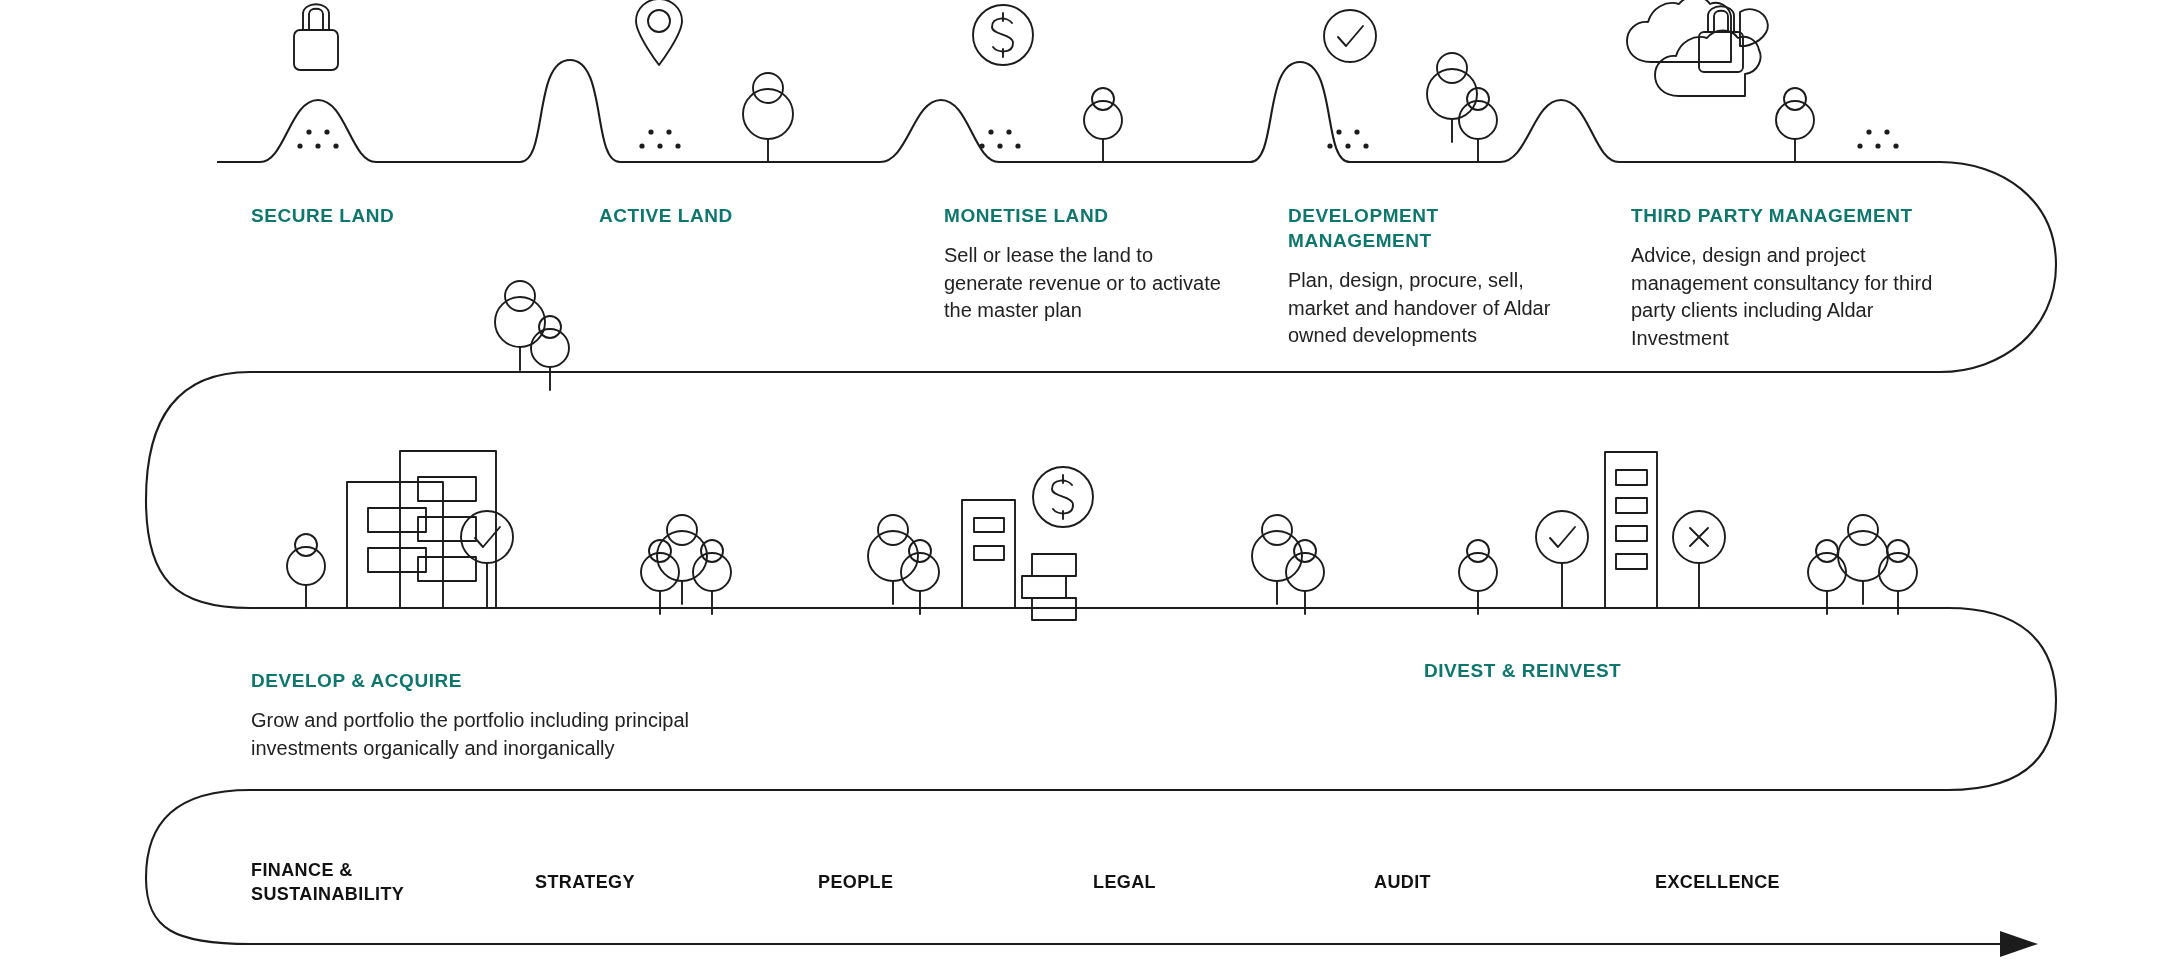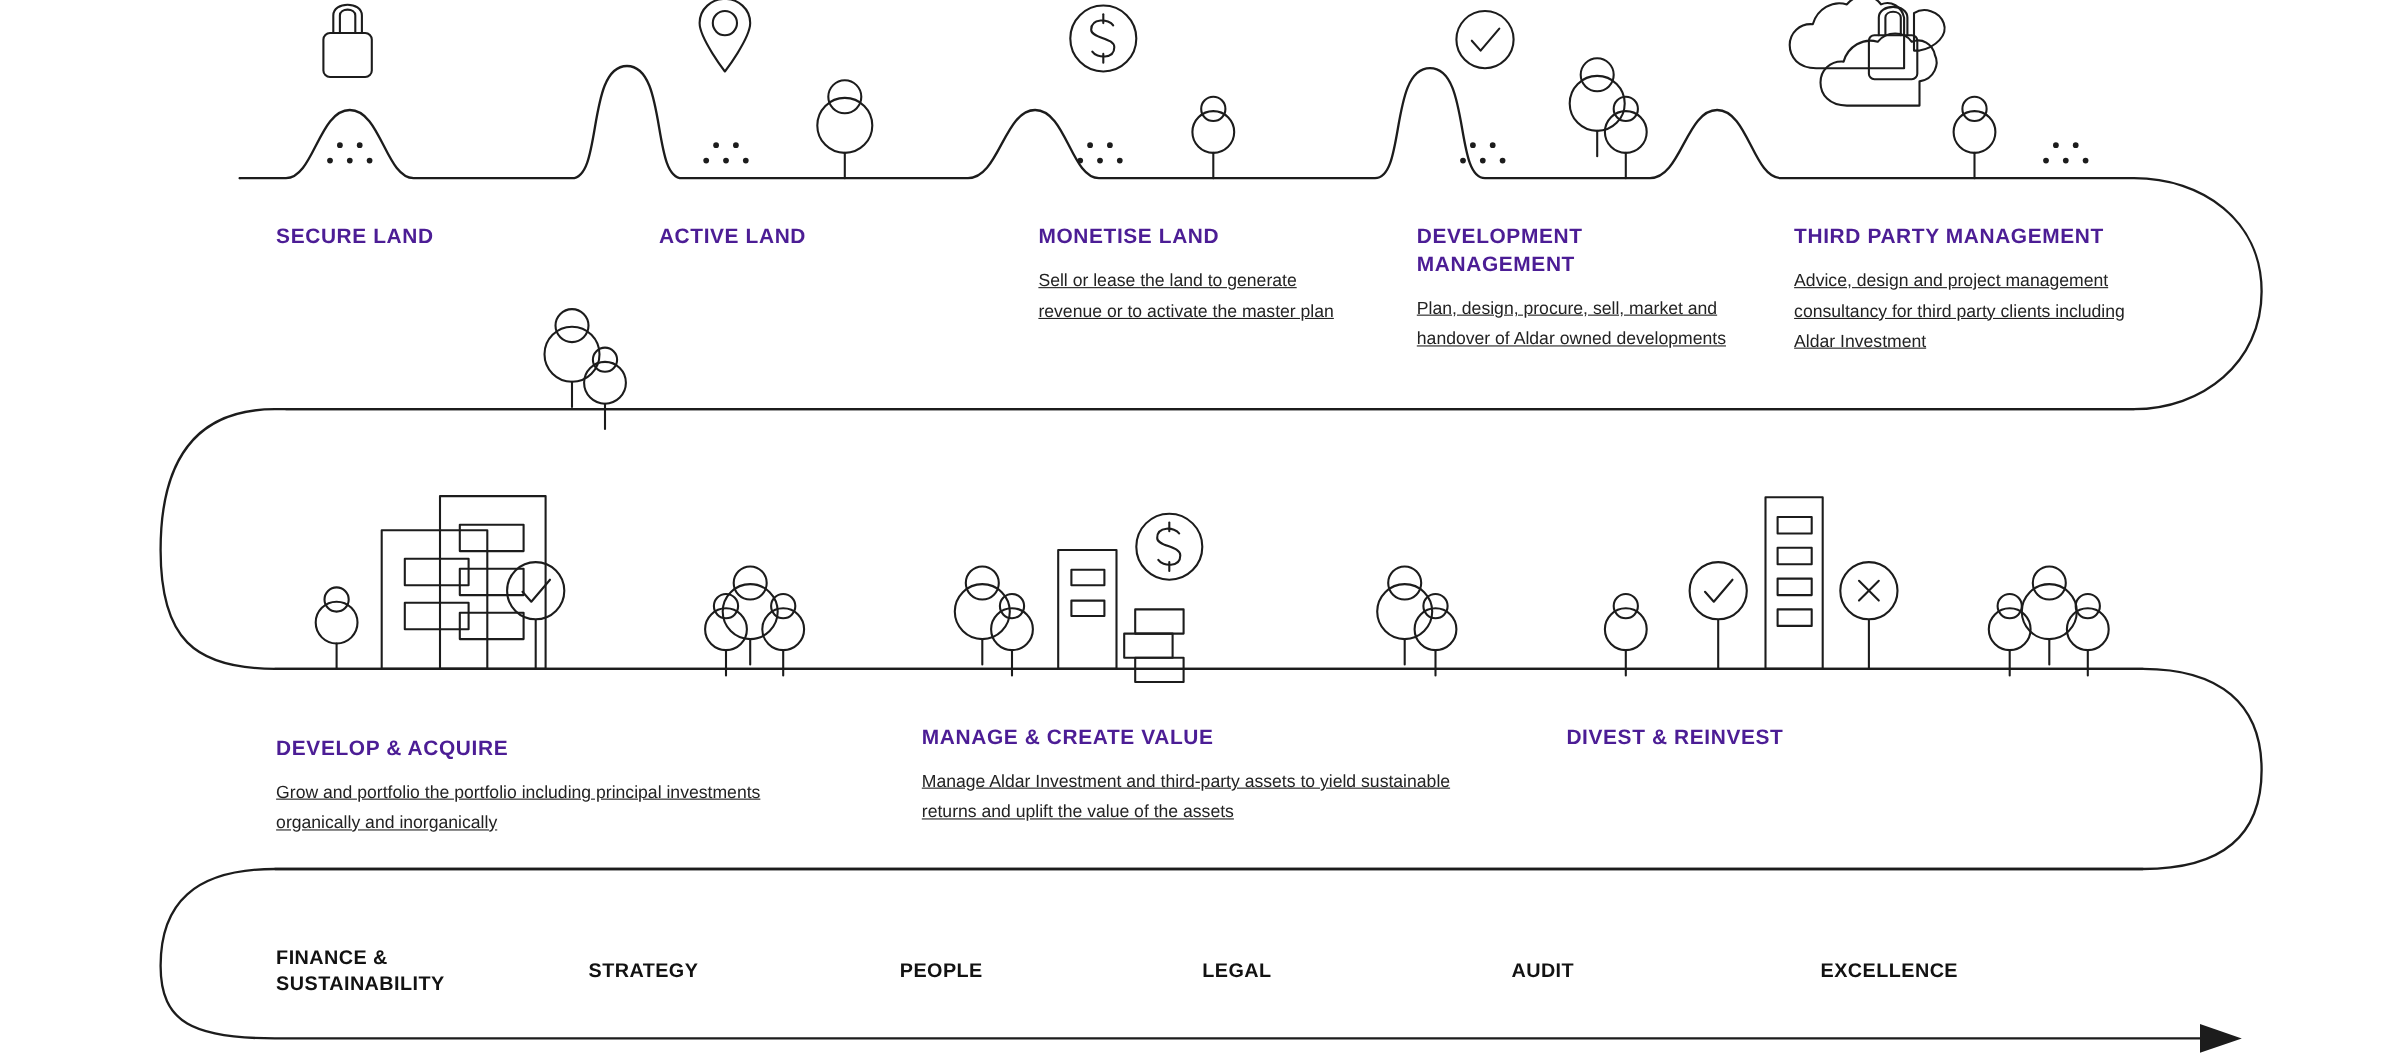--- a/index.html
+++ b/index.html
@@ -29,30 +29,29 @@
     pointer-events: none;
   }
   .txt {
     position: absolute;
   }
   .seg-title {
     font-size: 19px;
     font-weight: bold;
     letter-spacing: 0.55px;
     line-height: 25px;
-    color: #4c1d95;
+    color: #0f766e;
     white-space: pre-line;
   }
   .seg-desc {
-    font-size: 16px;
+    font-size: 20px;
     font-weight: normal;
     line-height: 27.5px;
     color: #222222;
     margin-top: 14px;
-    text-decoration: underline;
   }
   .enabler {
     font-size: 18px;
     font-weight: bold;
     letter-spacing: 0.4px;
     line-height: 24px;
     color: #121212;
     white-space: pre-line;
   }
   
@@ -353,24 +352,20 @@
   <div class="txt" style="left:1288px; top:203px; width:300px;">
     <div class="seg-title">DEVELOPMENT MANAGEMENT</div>
     <div class="seg-desc">Plan, design, procure, sell, market and handover of Aldar owned developments</div>
   </div>
 
   <div class="txt" style="left:251px; top:658px; width:450px;margin-top:10px;">
     <div class="seg-title">DEVELOP &amp; ACQUIRE</div>
     <div class="seg-desc">Grow and portfolio the portfolio including principal investments organically and inorganically</div>
   </div>
 
-  <div class="txt" style="left:838px; top:658px; width:490px;">
-    <div class="seg-title">MANAGE &amp; CREATE VALUE</div>
-    <div class="seg-desc">Manage Aldar Investment and third-party assets to yield sustainable returns and uplift the value of the assets</div>
-  </div>
 
   <div class="txt" style="left:1424px; top:658px; width:530px;">
     <div class="seg-title">DIVEST &amp; REINVEST</div>
   </div>
 
   <div class="txt enabler" style="left:251px; top:858px; width:230px;">FINANCE &amp;
 SUSTAINABILITY</div>
   <div class="txt enabler" style="left:535px; top:870px; width:200px;">STRATEGY</div>
   <div class="txt enabler" style="left:818px; top:870px; width:200px;">PEOPLE</div>
   <div class="txt enabler" style="left:1093px; top:870px; width:200px;">LEGAL</div>

